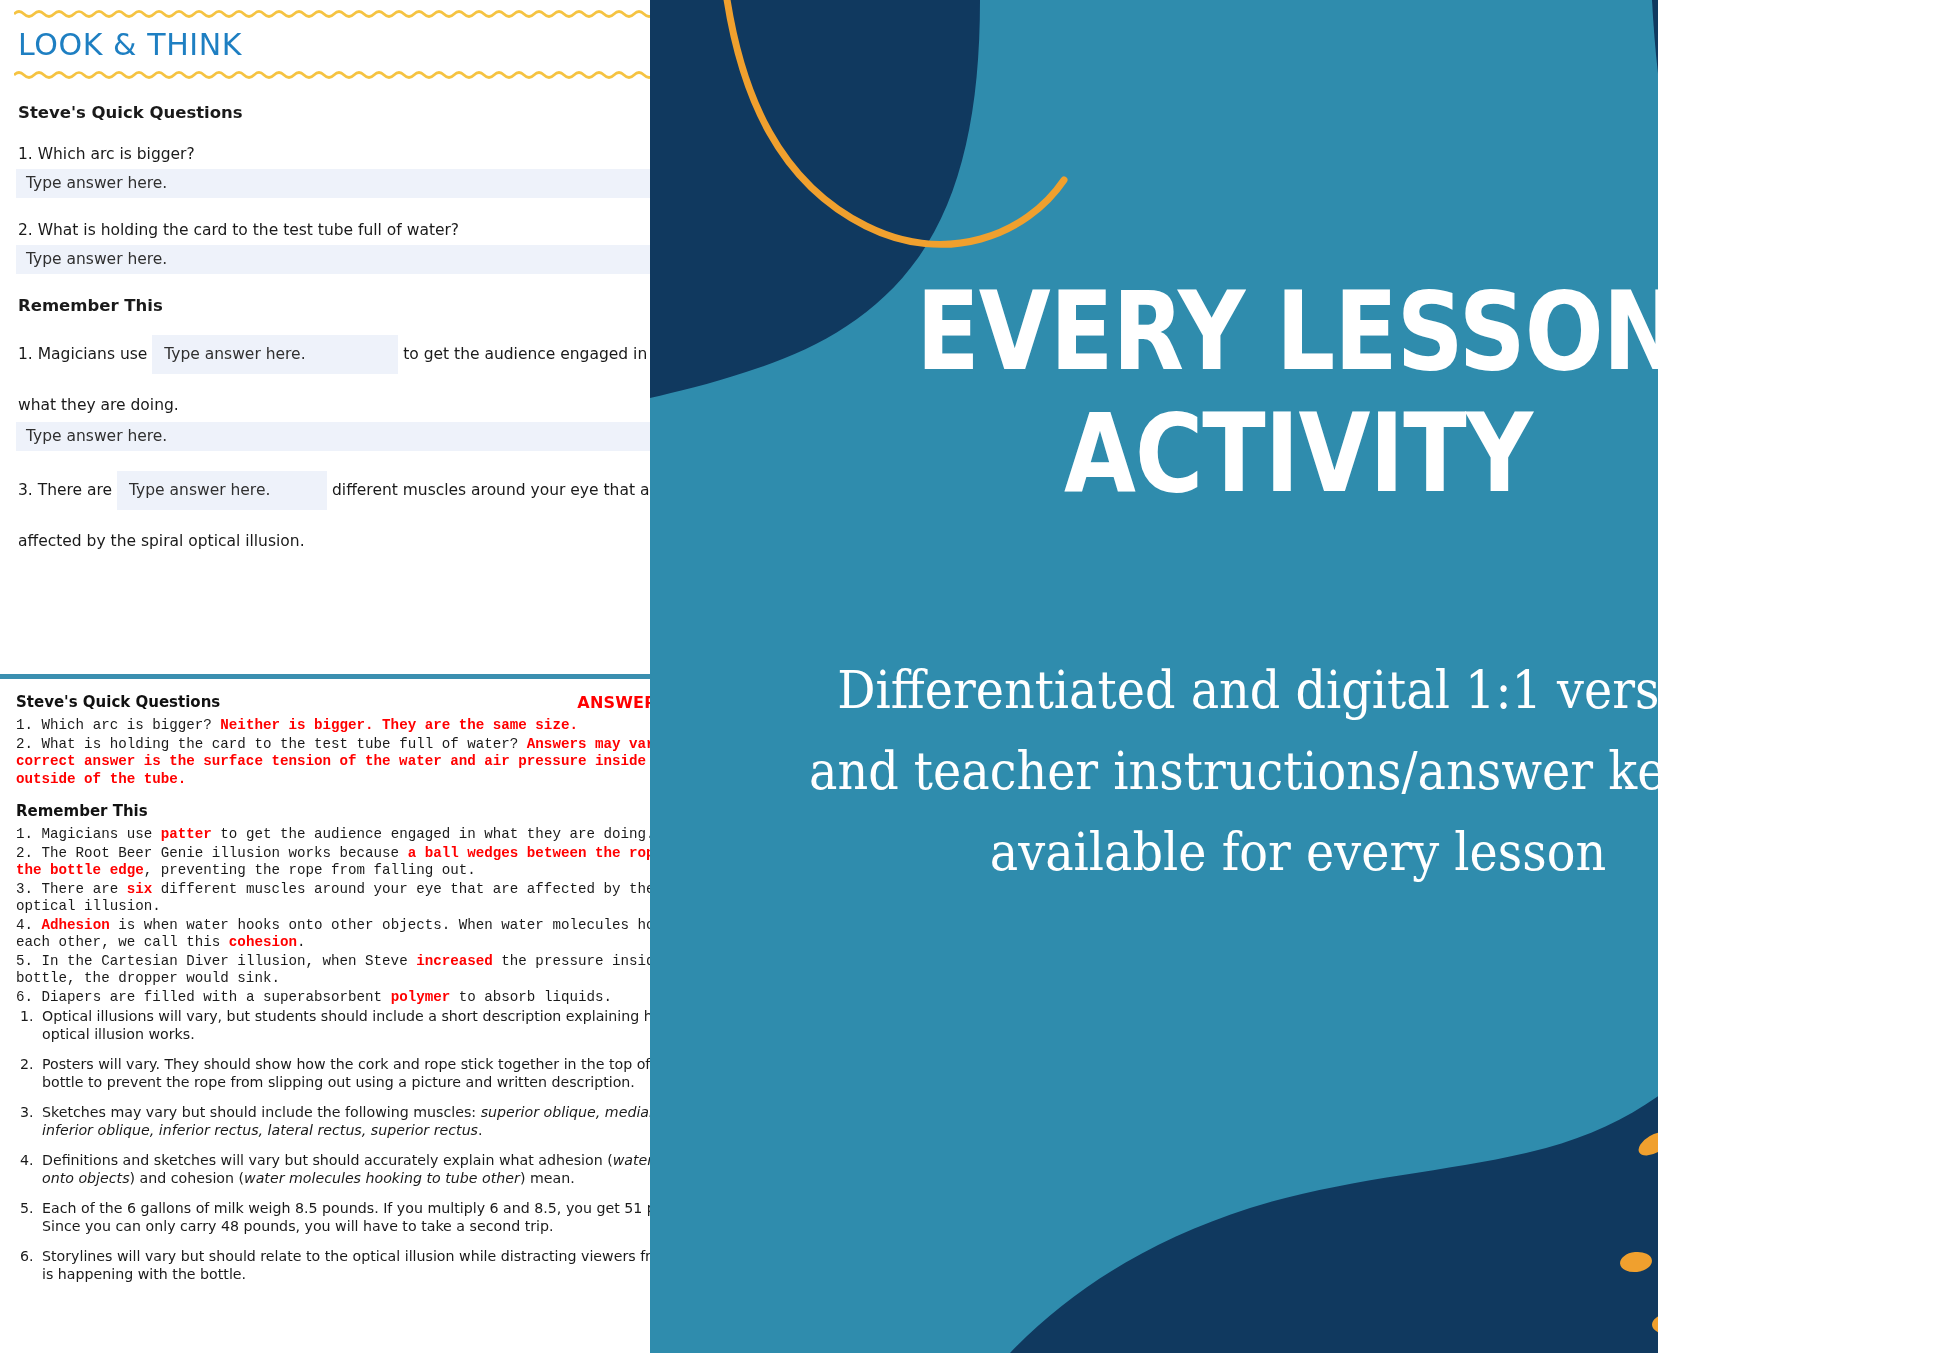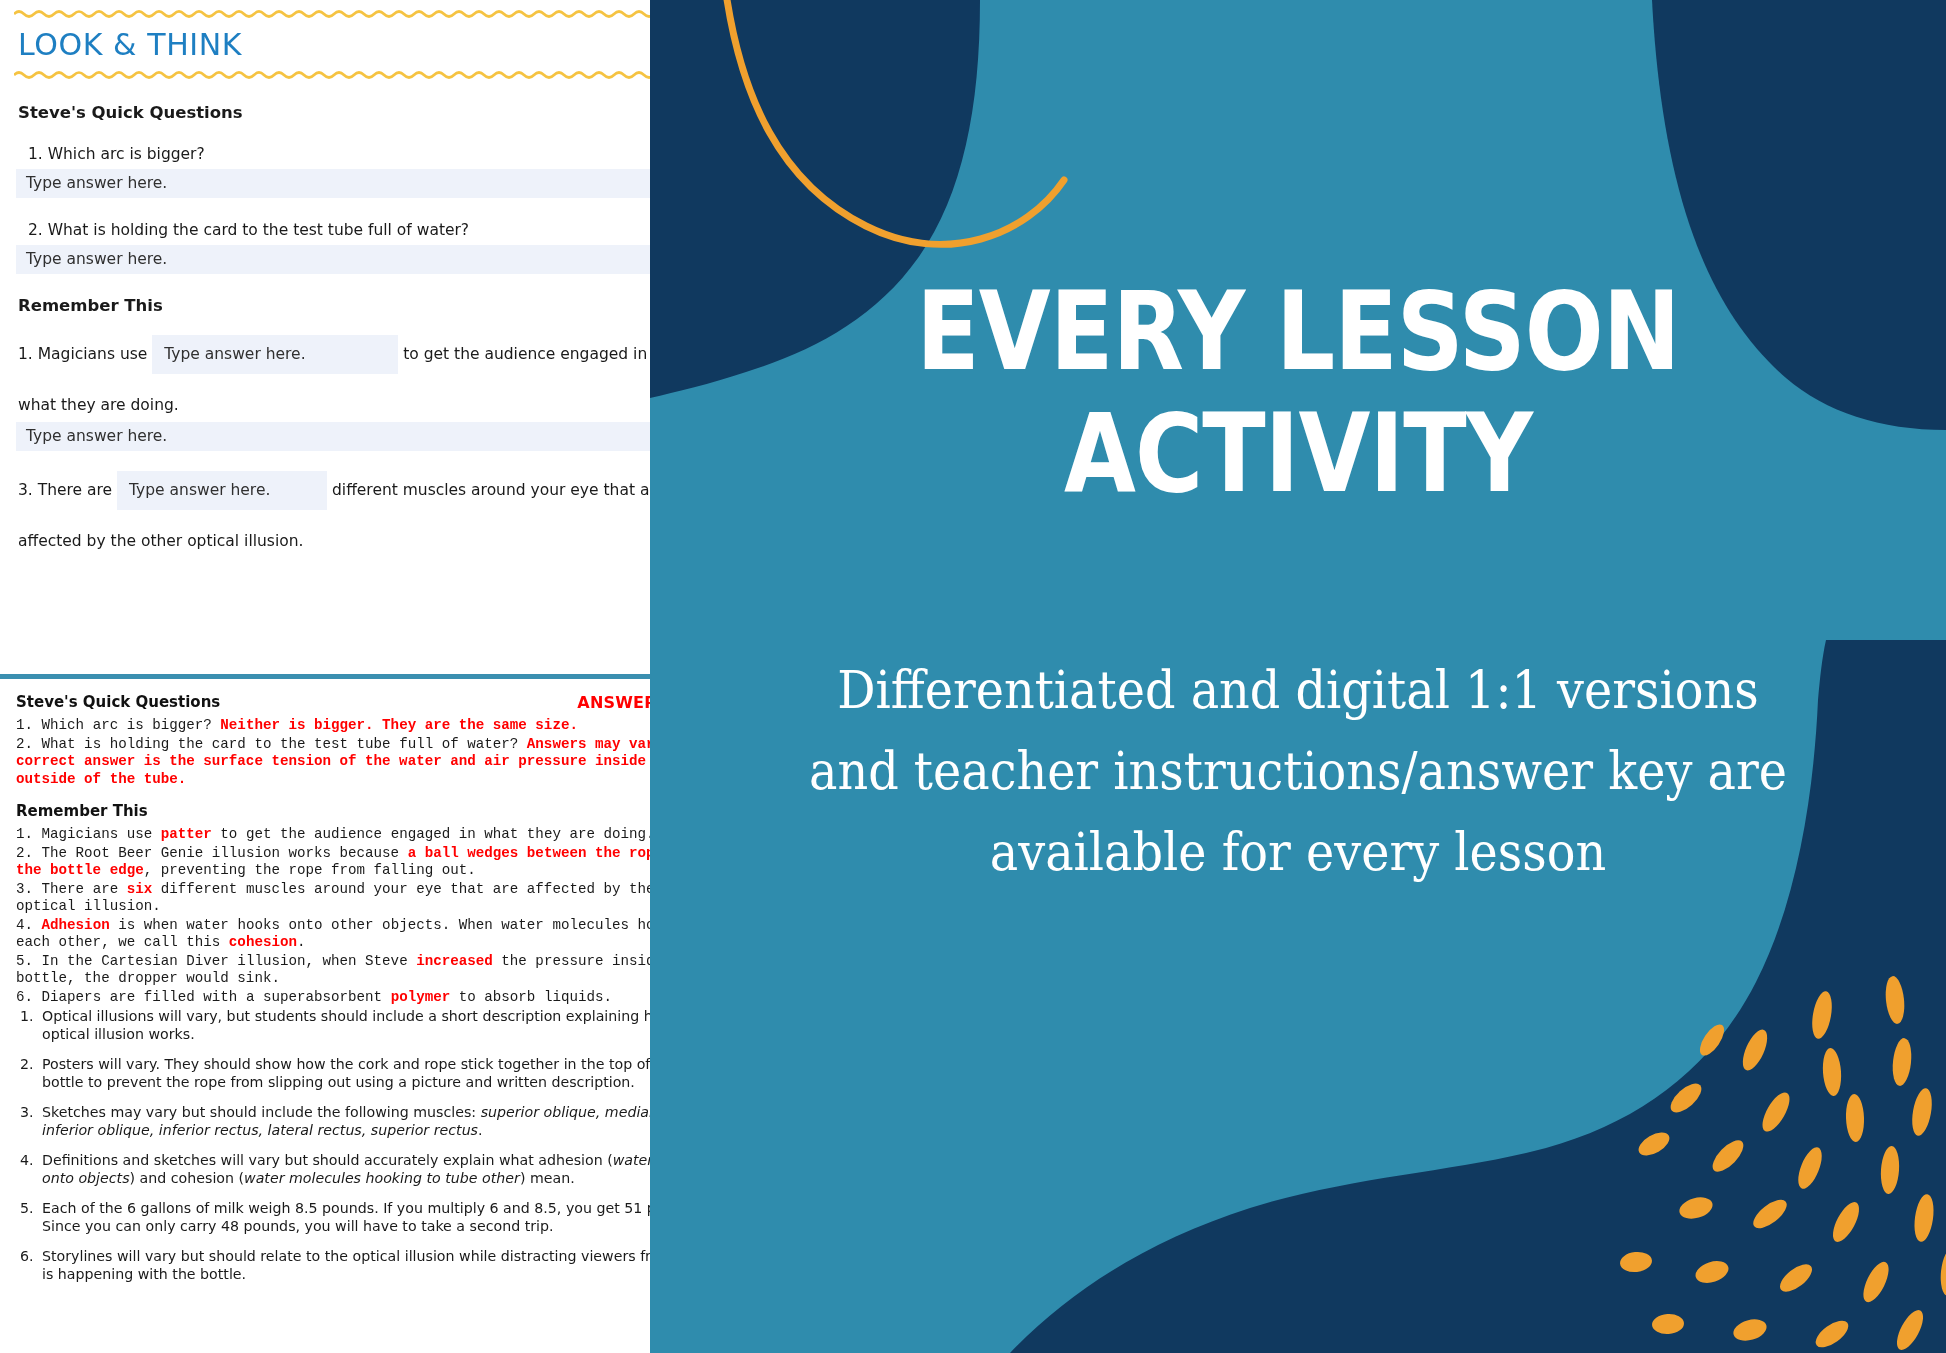--- a/index.html
+++ b/index.html
@@ -6,21 +6,21 @@
   html, body {
     width: 1946px;
     height: 1353px;
     overflow: hidden;
     background: #ffffff;
     font-family: "Liberation Sans", sans-serif;
   }
 
   #page {
     position: relative;
-    width: 1946px;
+    width: 1658px;
     height: 1353px;
     overflow: hidden;
   }
 
   
   #left-panel {
     position: absolute;
     left: 0; top: 0;
     width: 650px;
     height: 1353px;
@@ -62,21 +62,21 @@
     font-size: 16.5px;
     font-weight: bold;
     color: #1a1a1a;
     margin: 22px 0 0 2px;
     font-family: "DejaVu Sans", sans-serif;
   }
 
   .ws-q {
     font-size: 15.5px;
     color: #1a1a1a;
-    margin: 20px 0 3px 12px;
+    margin: 20px 0 3px 2px;
     line-height: 24px;
     font-family: "DejaVu Sans", sans-serif;
     white-space: nowrap;
   }
 
   .ws-fill-wrap {
     font-size: 15.5px;
     color: #1a1a1a;
     line-height: 30px;
     margin: 20px 0 0 2px;
@@ -267,21 +267,21 @@
         <span>to get the audience engaged in</span>
         <span class="cont">what they are doing.</span>
       </div>
 
       <div class="answer-box">Type answer here.</div>
 
       <div class="ws-fill-wrap">
         <span>3. There are</span>
         <span class="answer-inline ai-w2">Type answer here.</span>
         <span>different muscles around your eye that are</span>
-        <span class="cont">affected by the other optical illusion.</span>
+        <span class="cont">affected by the spiral optical illusion.</span>
       </div>
     </div>
 
     <div id="answerkey">
       <div id="ak-rule"></div>
       <div id="ak-body">
         <div id="ak-label">ANSWER KEY</div>
 
         <div class="ak-head">Steve's Quick Questions</div>
         <ul class="ak-list-plain">

